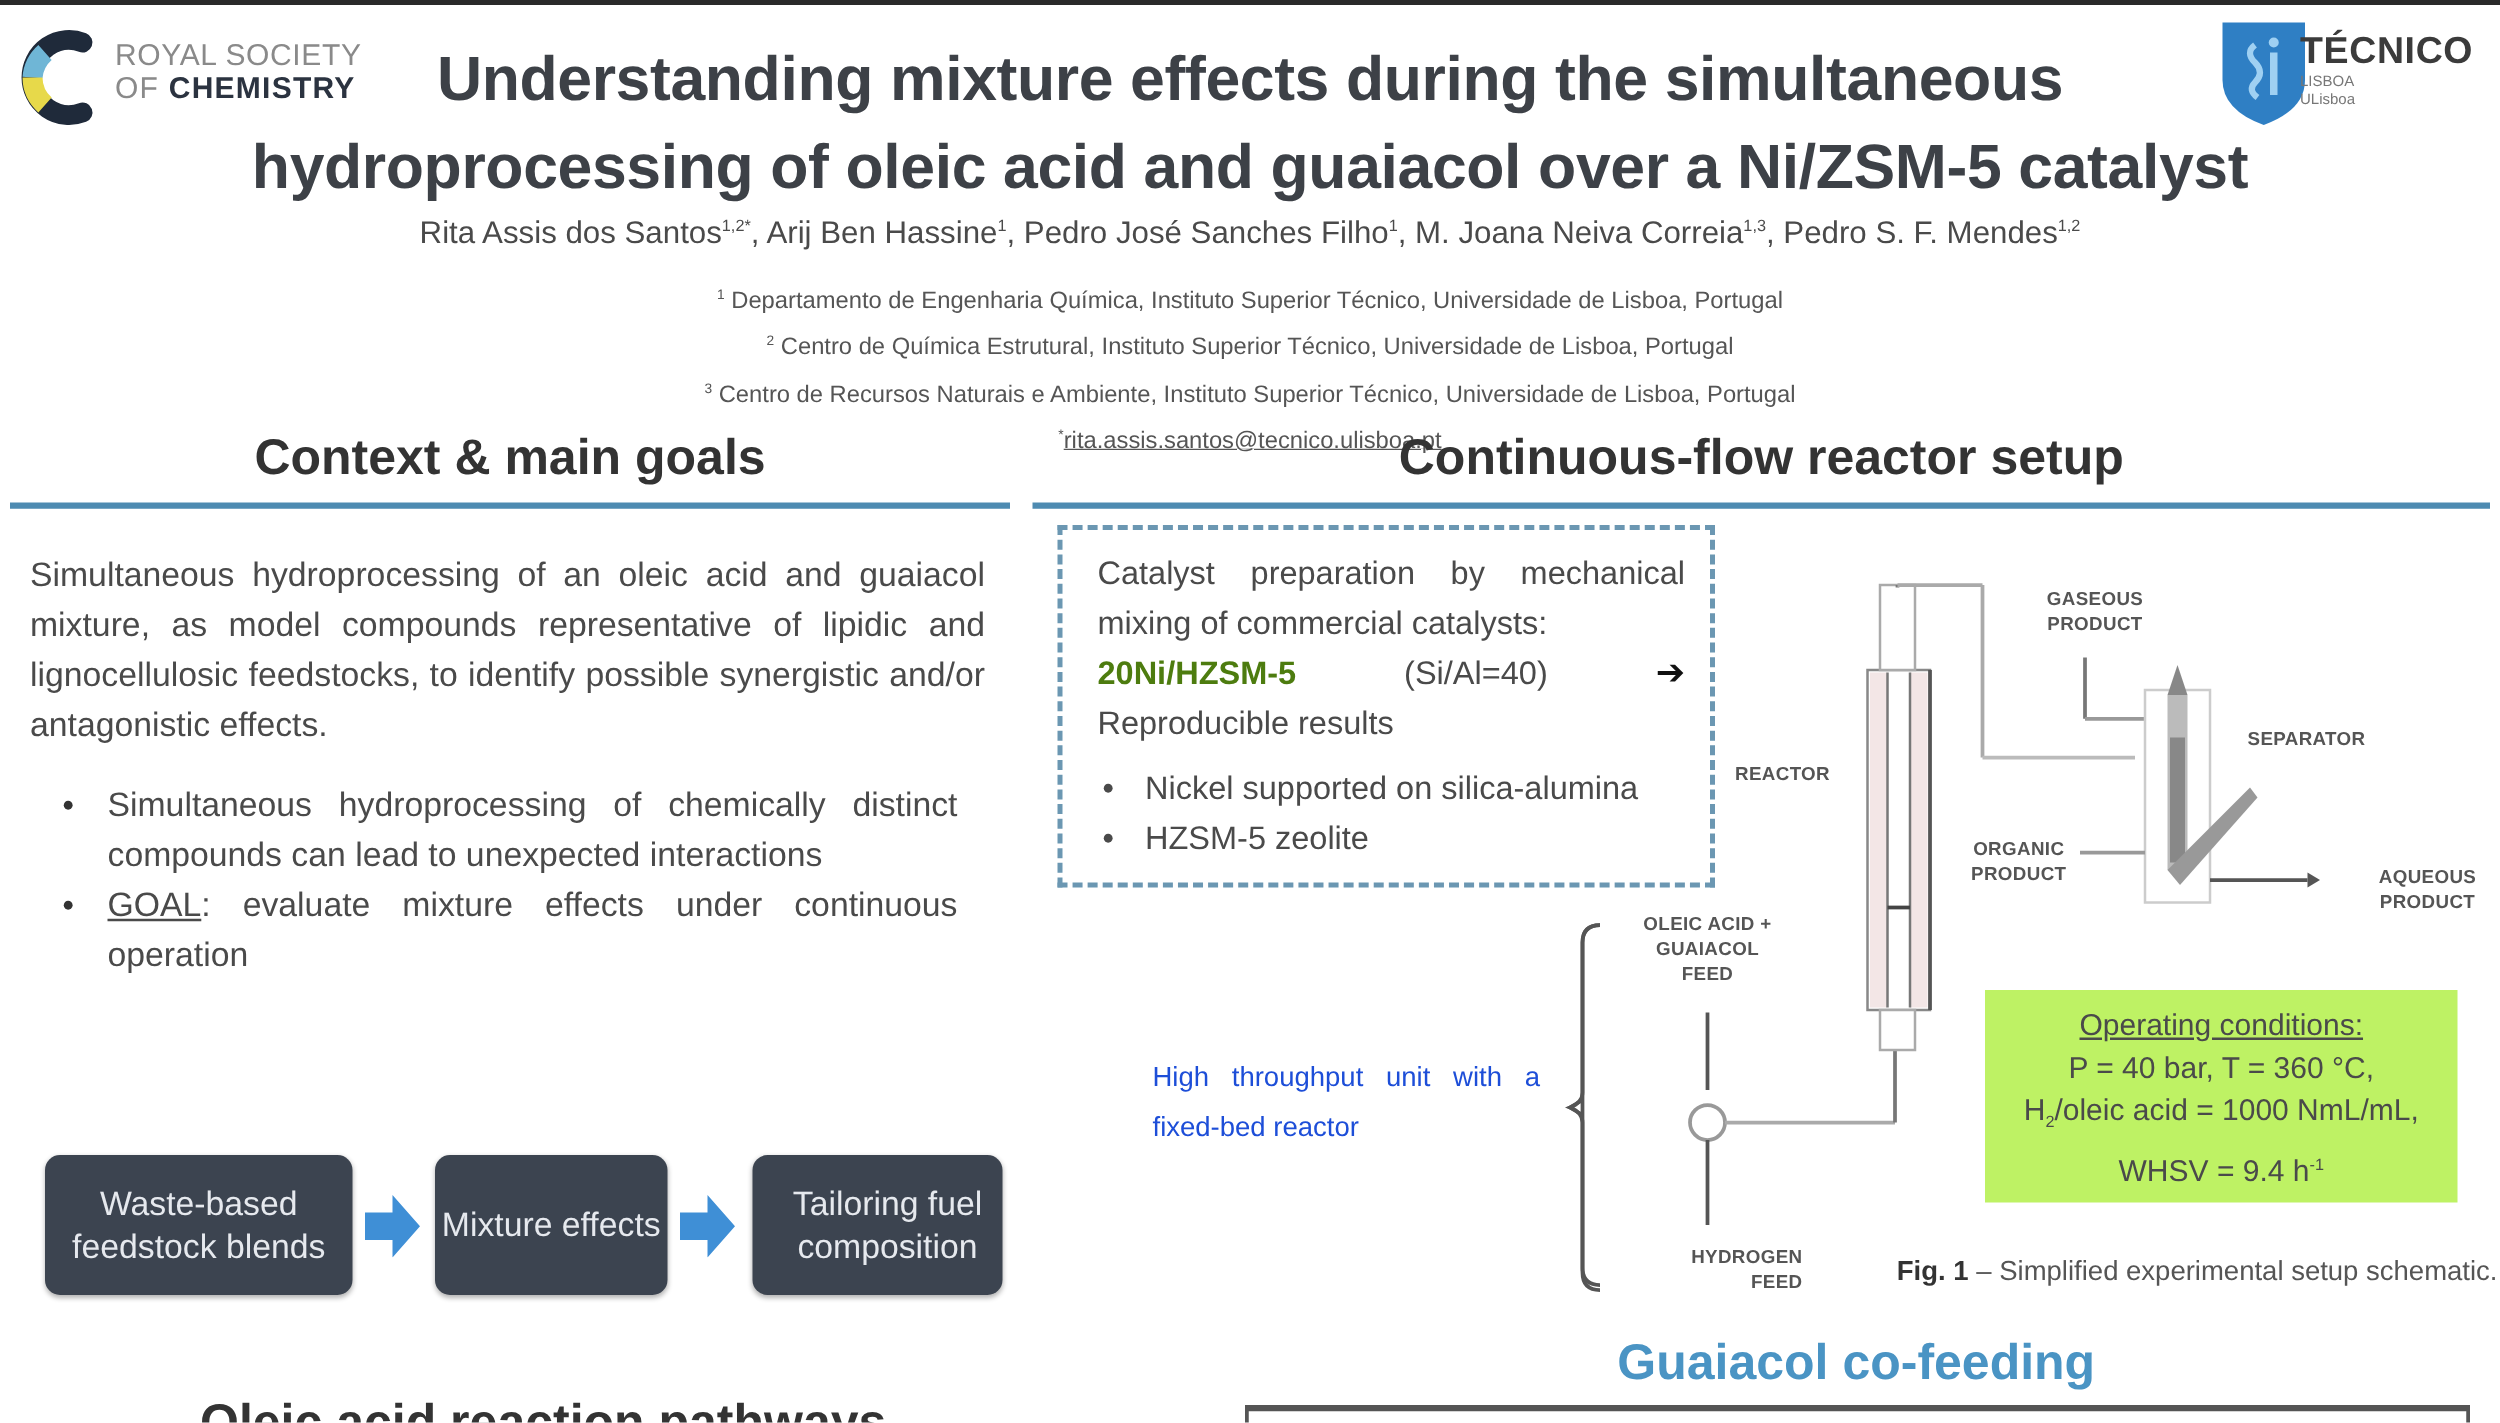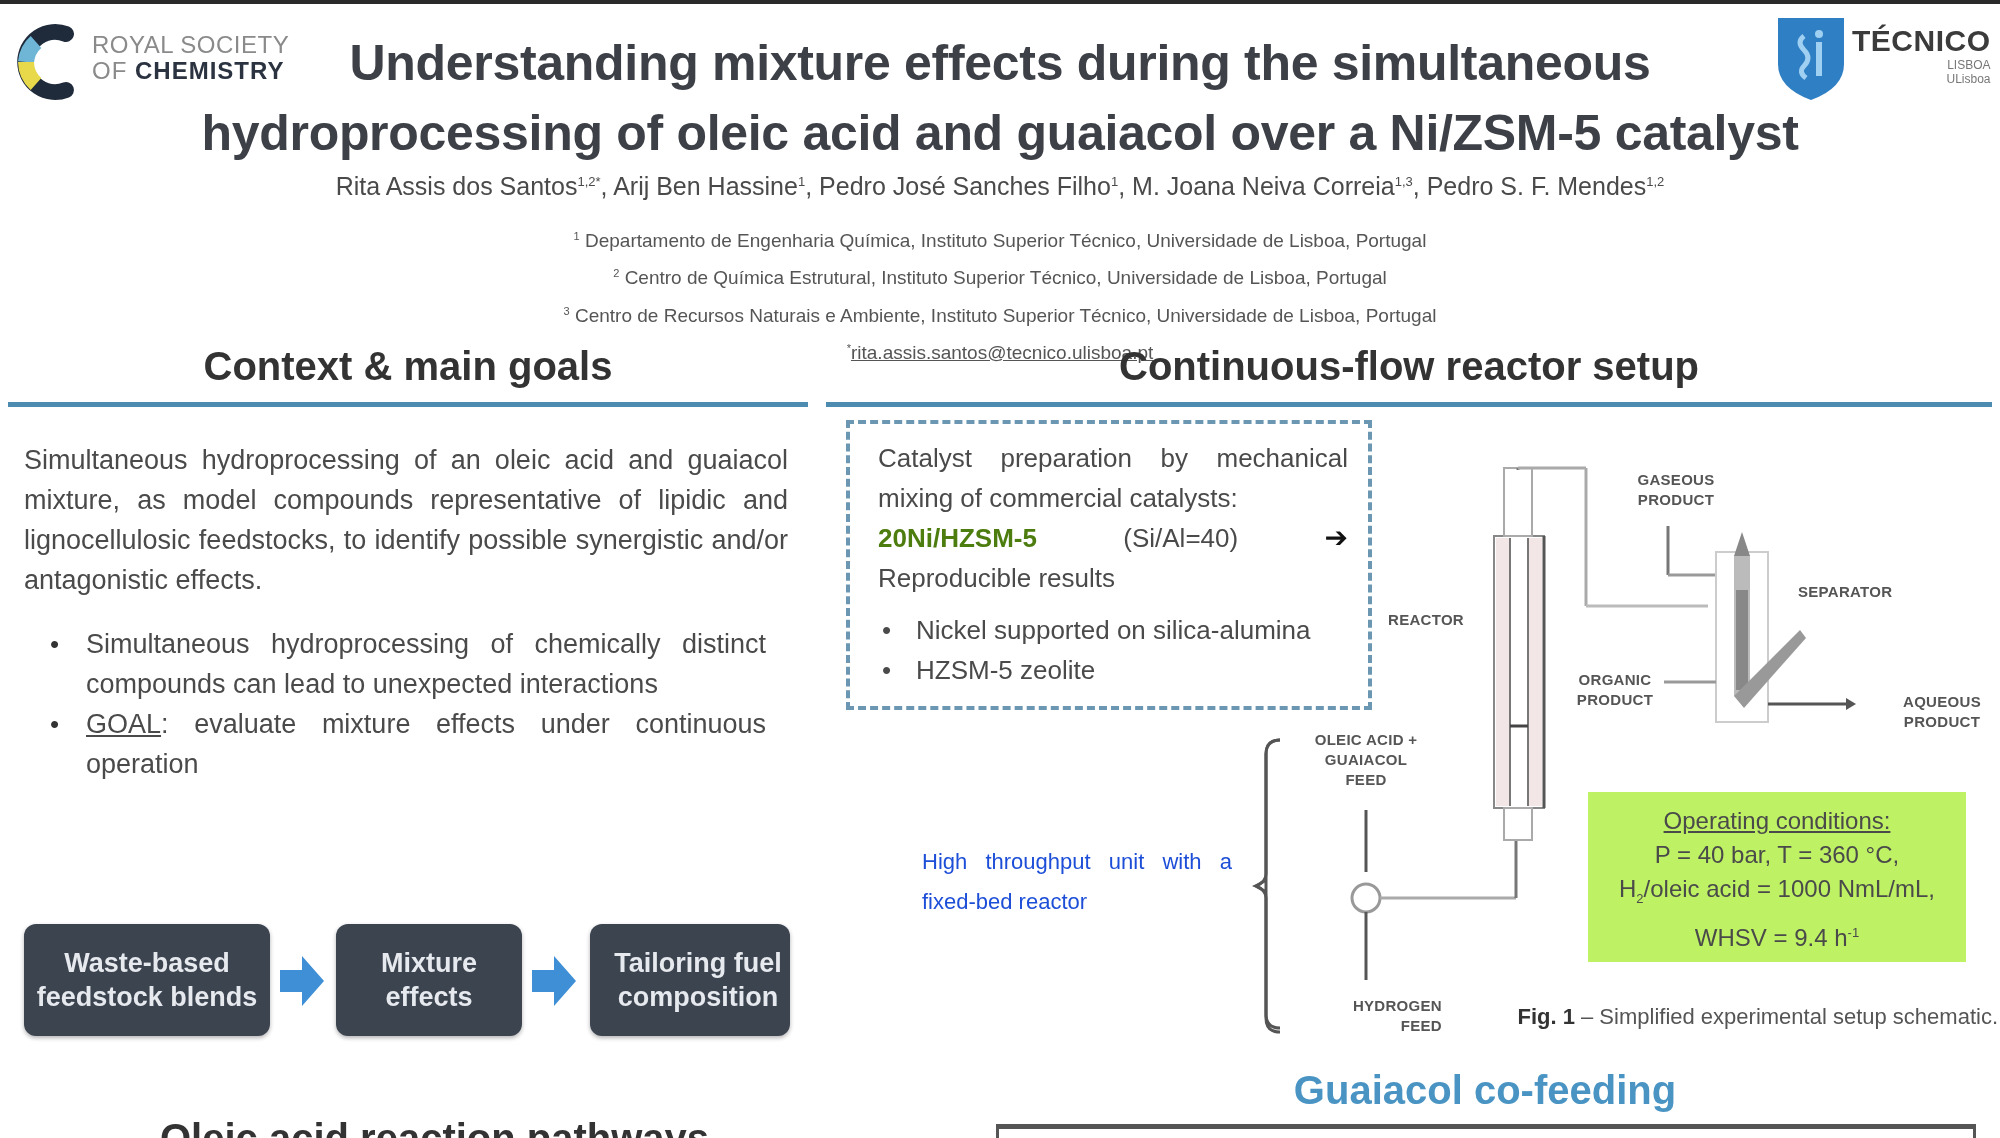--- a/index.html
+++ b/index.html
@@ -11,21 +11,21 @@
   
   .rsc-logo { left: 14px; top: 18px; width: 300px; height: 86px; }
   .rsc-c { position: absolute; left: 0; top: 4px; width: 70px; height: 80px; }
   .rsc-text { position: absolute; left: 78px; top: 14px; line-height: 26px; }
   .rsc-text .l1 { font-size: 24px; color: #8a8a8a; letter-spacing: 0.5px; display:block; }
   .rsc-text .l2 { font-size: 24px; color: #2b3340; font-weight: bold; letter-spacing: 1px; display:block; }
   .rsc-text .l2 .of { font-weight: normal; color: #8a8a8a; }
 
   .tecnico-logo { left: 1776px; top: 16px; width: 210px; height: 90px; }
   .shield { position: absolute; left: 0; top: 0; width: 70px; height: 86px; }
-  .tecnico-text { position: absolute; left: 76px; top: 8px; text-align: right; }
+  .tecnico-text { position: absolute; left: 64px; top: 8px; }
   .tecnico-text .t1 { font-size: 30px; font-weight: bold; color: #3b3b3b; display:block; letter-spacing: 0.5px; }
   .tecnico-text .t2 { font-size: 12px; color: #777; display:block; line-height: 14px; }
 
   
   .title { left: 150px; top: 28px; width: 1700px; text-align: center; font-size: 50px; font-weight: bold; color: #3d4147; line-height: 70px; letter-spacing: -0.3px; }
   .authors { left: 150px; top: 172px; width: 1700px; text-align: center; font-size: 25px; color: #4a4a4a; }
   .authors sup { font-size: 13px; }
   .affils { left: 150px; top: 220px; width: 1700px; text-align: center; font-size: 19px; color: #555; line-height: 32px; }
   .affils sup { font-size: 11px; }
   .email { text-decoration: underline; }
@@ -37,21 +37,21 @@
   
   .ctx-h { left: 8px; top: 344px; width: 800px; }
   .ctx-rule { left: 8px; top: 402px; width: 800px; }
   .ctx-para { left: 24px; top: 440px; width: 764px; font-size: 27px; line-height: 40px; text-align: justify; color: #4a4a4a; }
   .ctx-list { left: 46px; top: 624px; width: 720px; font-size: 27px; line-height: 40px; color: #4a4a4a; list-style: none; }
   .ctx-list li { position: relative; padding-left: 40px; text-align: justify; margin-bottom: 0; }
   .ctx-list li::before { content: "•"; position: absolute; left: 4px; top: 0; font-size: 26px; color: #333; }
   .goal-kw { text-decoration: underline; }
 
   
-  .flow { left: 24px; top: 924px; width: 766px; height: 112px; font-weight: bold; }
+  .flow { left: 36px; top: 924px; width: 766px; height: 112px; }
   .flow-box { position: absolute; top: 0; height: 112px; background: #3c4450; border-radius: 12px; color: #e6e9ee; font-size: 27px; line-height: 34px; display: flex; align-items: center; justify-content: center; text-align: center; box-shadow: 0 2px 4px rgba(0,0,0,0.3); }
   .flow-arrow { position: absolute; top: 32px; width: 44px; height: 50px; }
 
   .bottom-left-h { left: 160px; top: 1116px; width: 700px; font-size: 40px; font-weight: bold; color: #333; height: 30px; overflow: hidden; }
 
   
   .rx-h { left: 826px; top: 344px; width: 1166px; }
   .rx-rule { left: 826px; top: 402px; width: 1166px; }
   .cat-box { left: 846px; top: 420px; width: 526px; height: 290px; border: 4px dashed #6b97b2; padding: 14px 20px 10px 28px; font-size: 26px; line-height: 40px; color: #4a4a4a; }
   .cat-box p { text-align: justify; text-align-last: left; }

